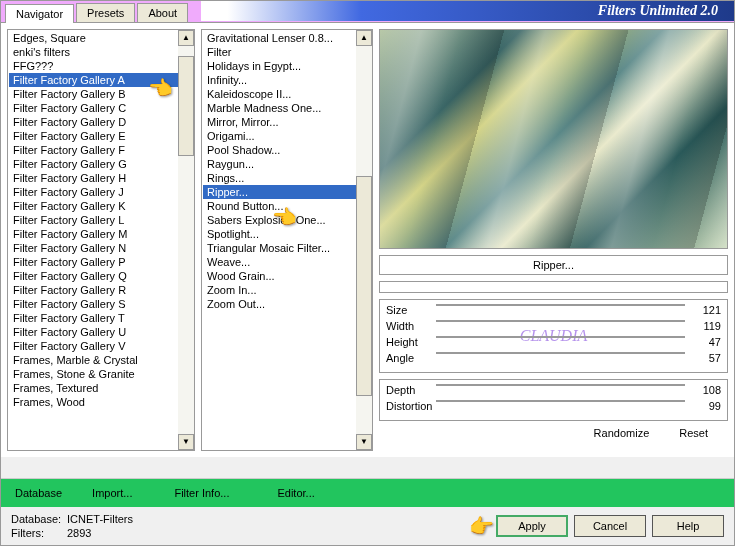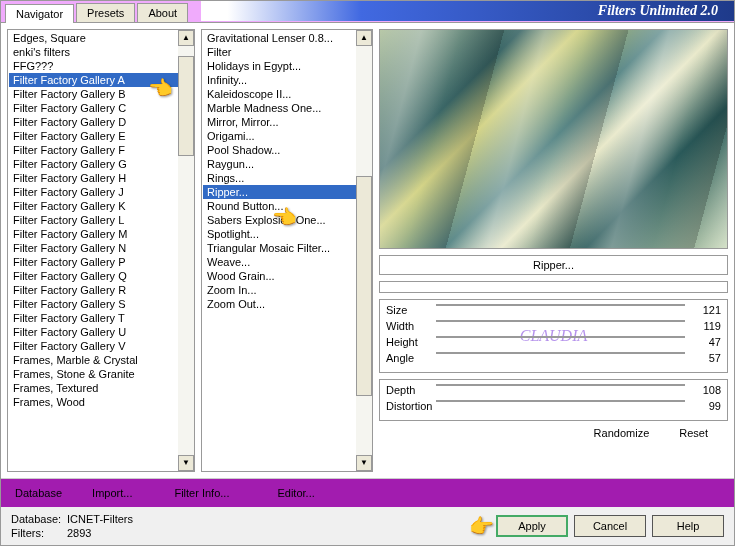--- a/index.html
+++ b/index.html
@@ -22,21 +22,21 @@
     .filter-name-box { border: 1px solid #999; margin-top: 6px; text-align: center; padding: 3px; background: #fff; }
     .progress-box { border: 1px solid #999; height: 12px; margin-top: 6px; background: #fff; }
     .sliders { margin-top: 6px; border: 1px solid #999; padding: 4px 6px; position: relative; }
     .slider-row { display: flex; align-items: flex-start; height: 16px; }
     .slider-label { width: 44px; }
     .slider-track { flex: 1; height: 2px; background: #999; margin: 0 6px; position: relative; border: none; }
     .slider-val { width: 30px; text-align: right; }
     .watermark { position: absolute; left: 50%; top: 50%; transform: translate(-50%, -50%); opacity: 0.5; font-family: cursive; font-size: 16px; color: #6d28d9; pointer-events: none; font-style: italic; }
     .right-buttons { display: flex; justify-content: flex-end; gap: 30px; padding: 6px 20px 2px; }
     .link-btn { background: none; border: none; cursor: pointer; font-size: 11px; }
-    .bottom-bar { display: flex; padding: 4px 6px; border-top: 1px solid #ccc; background: #a21caf; gap: 6px; }
+    .bottom-bar { display: flex; padding: 4px 6px; border-top: 1px solid #ccc; background: #22c55e; gap: 6px; margin-top: 21px; }
     .bottom-left { display: flex; gap: 30px; padding: 4px 8px; }
     .bottom-mid { display: flex; gap: 48px; padding: 4px 8px; margin-left: 20px; }
     .footer { padding: 6px 10px; display: flex; justify-content: space-between; align-items: center; background: #f0f0f0; }
     .footer-left { display: flex; flex-direction: column; gap: 2px; font-size: 11px; }
     .footer-left div { display: flex; }
     .footer-left .lbl { width: 56px; }
     .footer-right { display: flex; gap: 6px; align-items: center; }
     .btn { width: 72px; height: 22px; border: 1px solid #555; background: #ece9d8; cursor: pointer; font-size: 11px; }
     .btn.primary { border: 2px solid #4a6; }
     .scrollbar { position: absolute; right: 0; top: 0; bottom: 0; width: 16px; background: #ece9d8; display: flex; flex-direction: column; }

